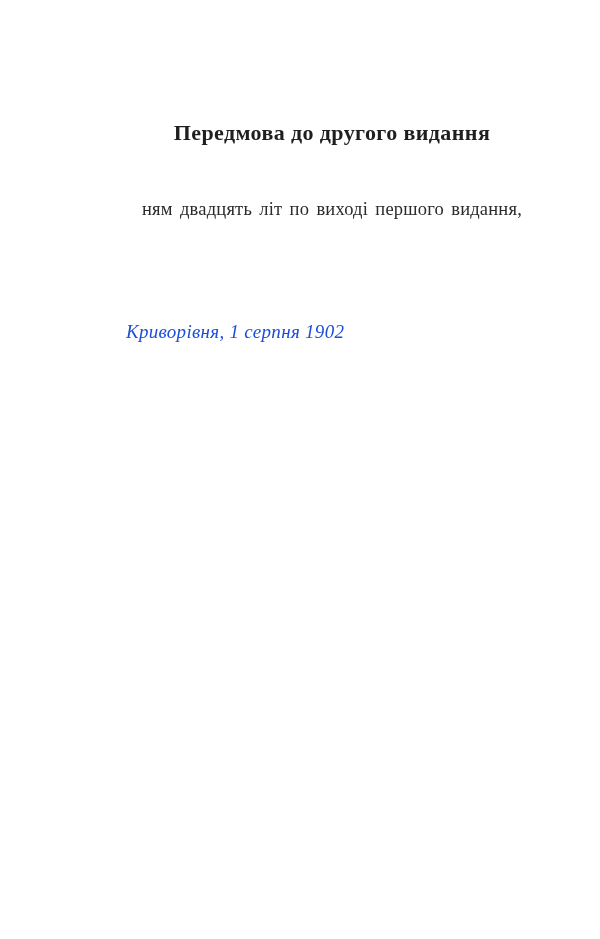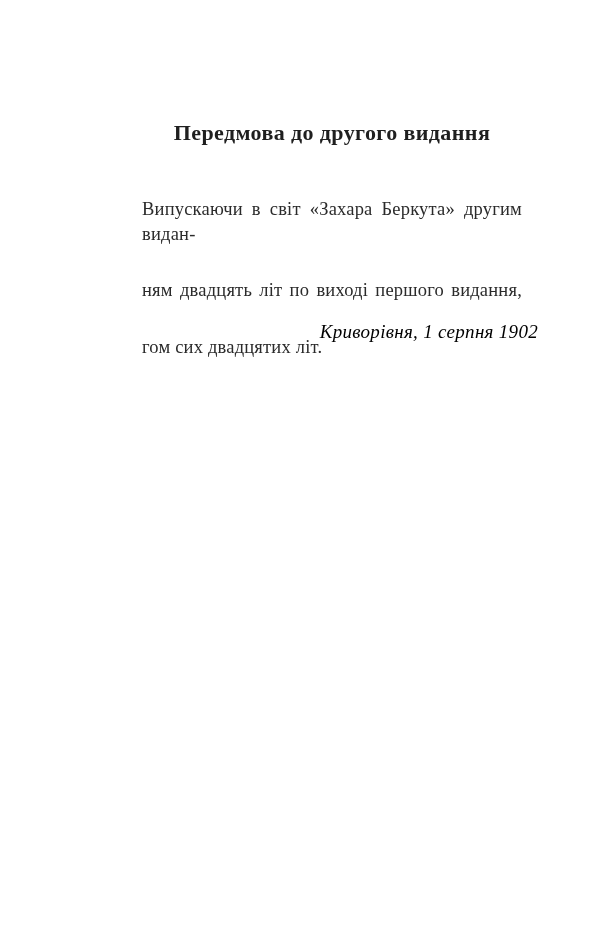--- a/index.html
+++ b/index.html
@@ -50,35 +50,33 @@
     white-space: normal;
     text-align: justify;
     text-align-last: justify;
   }
 
   .signature {
     position: absolute;
     top: 273px;
     left: 78px;
     width: 444px;
-    text-align: right;
+    text-align: left;
     font-style: italic;
     font-size: 19px;
     letter-spacing: 0.3px;
-    color: #000000;
+    color: #1d4ed8;
   }
 </style>
 </head>
 <body>
 
 <div class="page">
 
   <div class="section-title">Передмова до другого видання</div>
 
   <div class="body-text">
-    <div class="line just">Випускаючи в світ «Захара Беркута» другим видан-</div>
     <div class="line just">ням двадцять літ по виході першого видання,</div>
-    <div class="line">гом сих двадцятих літ.</div>
   </div>
 
   <div class="signature">Криворівня, 1 серпня 1902</div>
 
 </div>
 
 </body></html>

